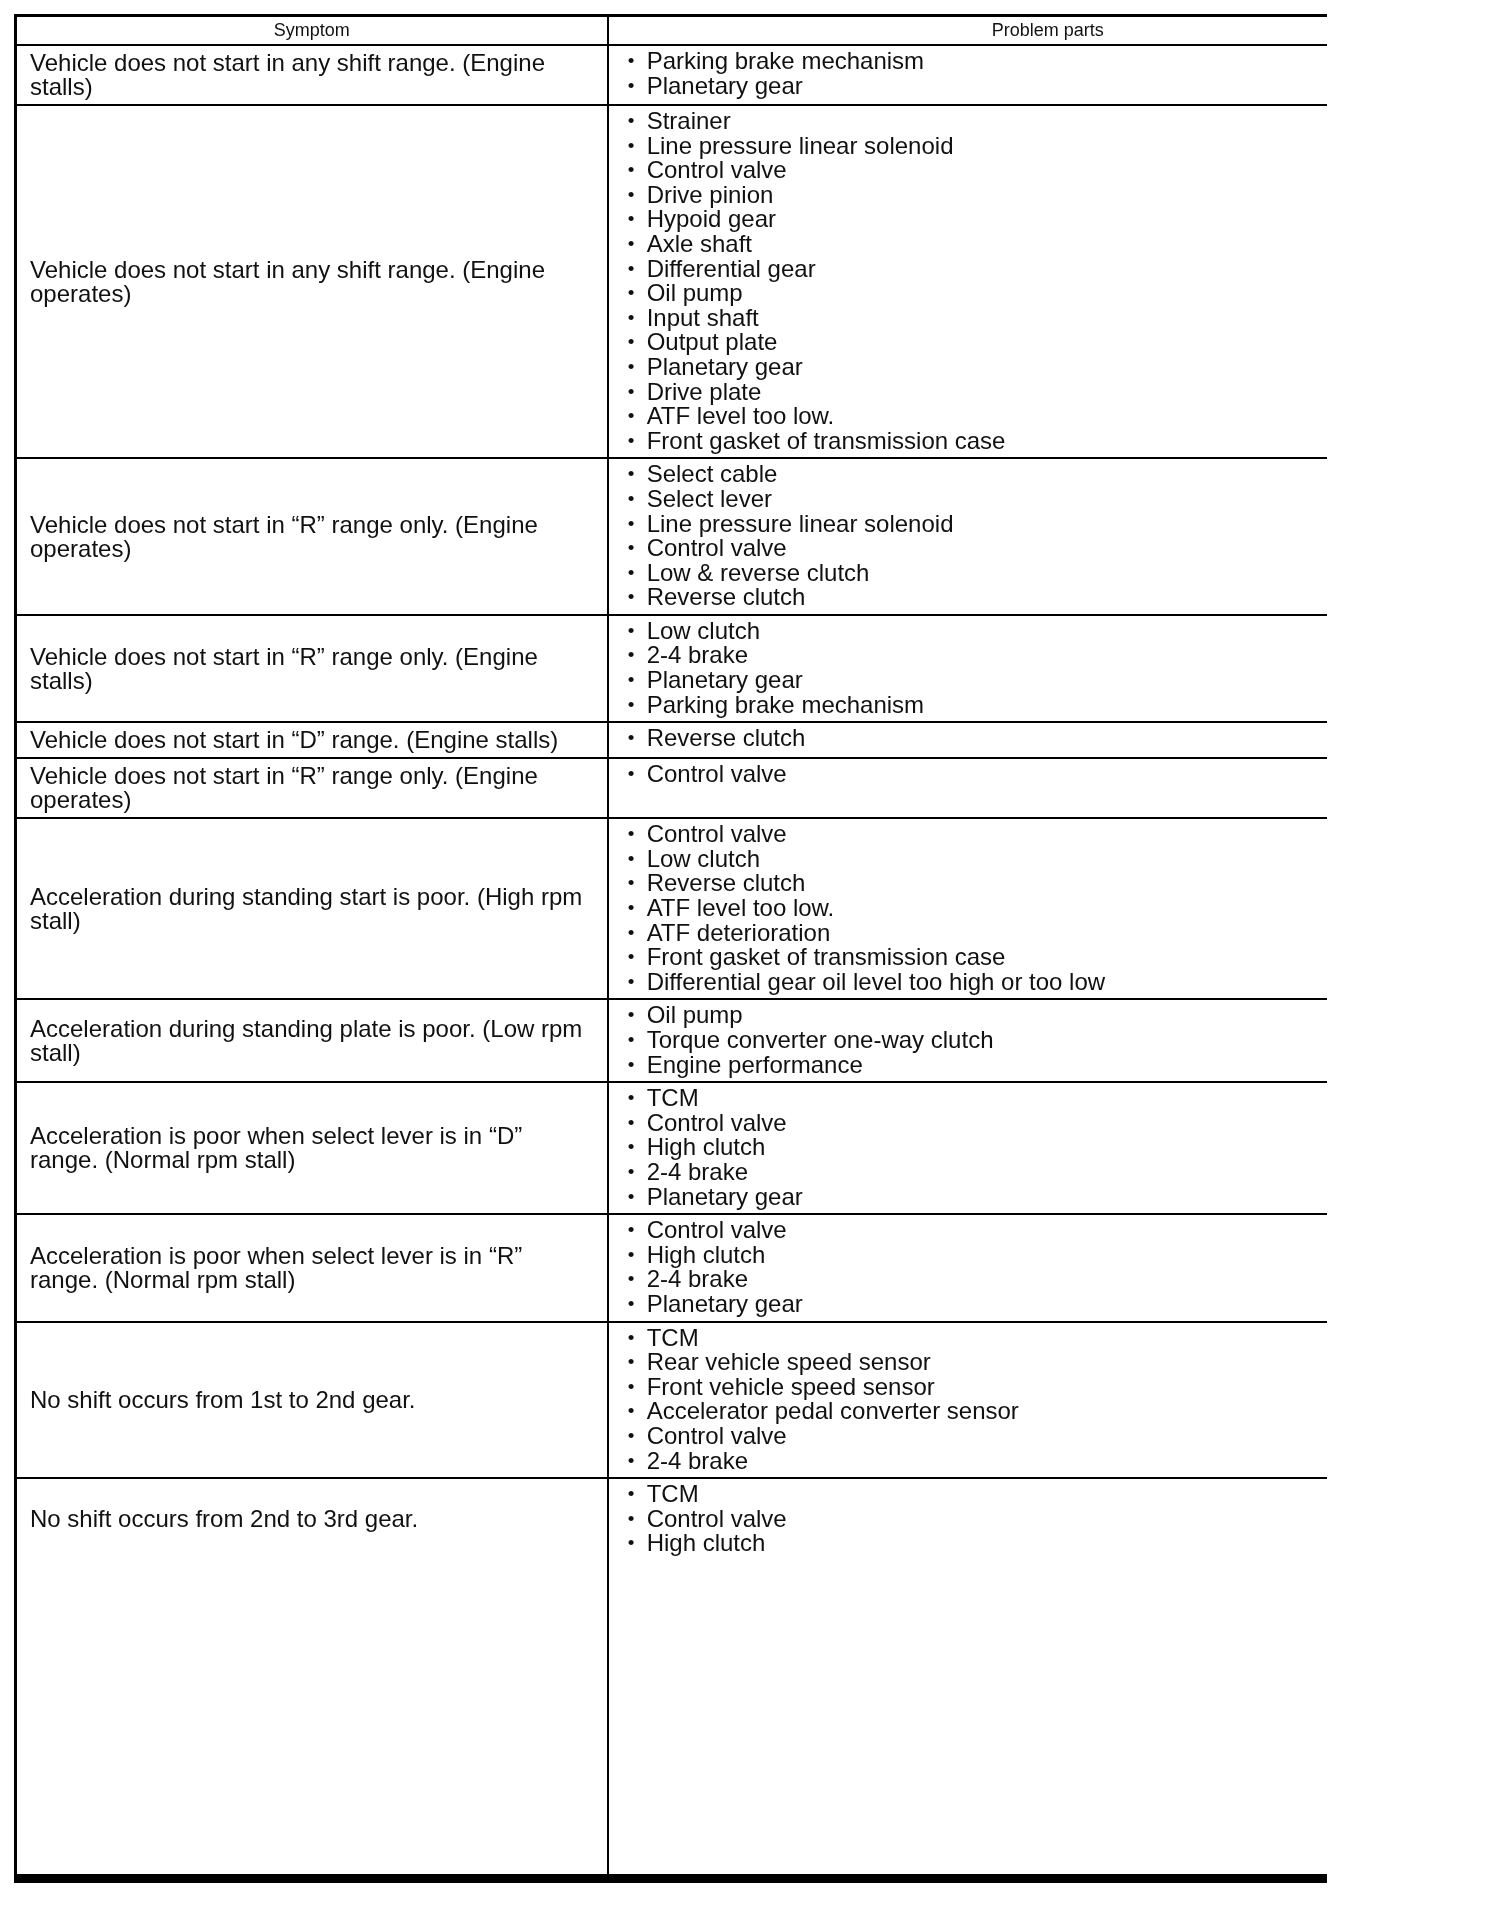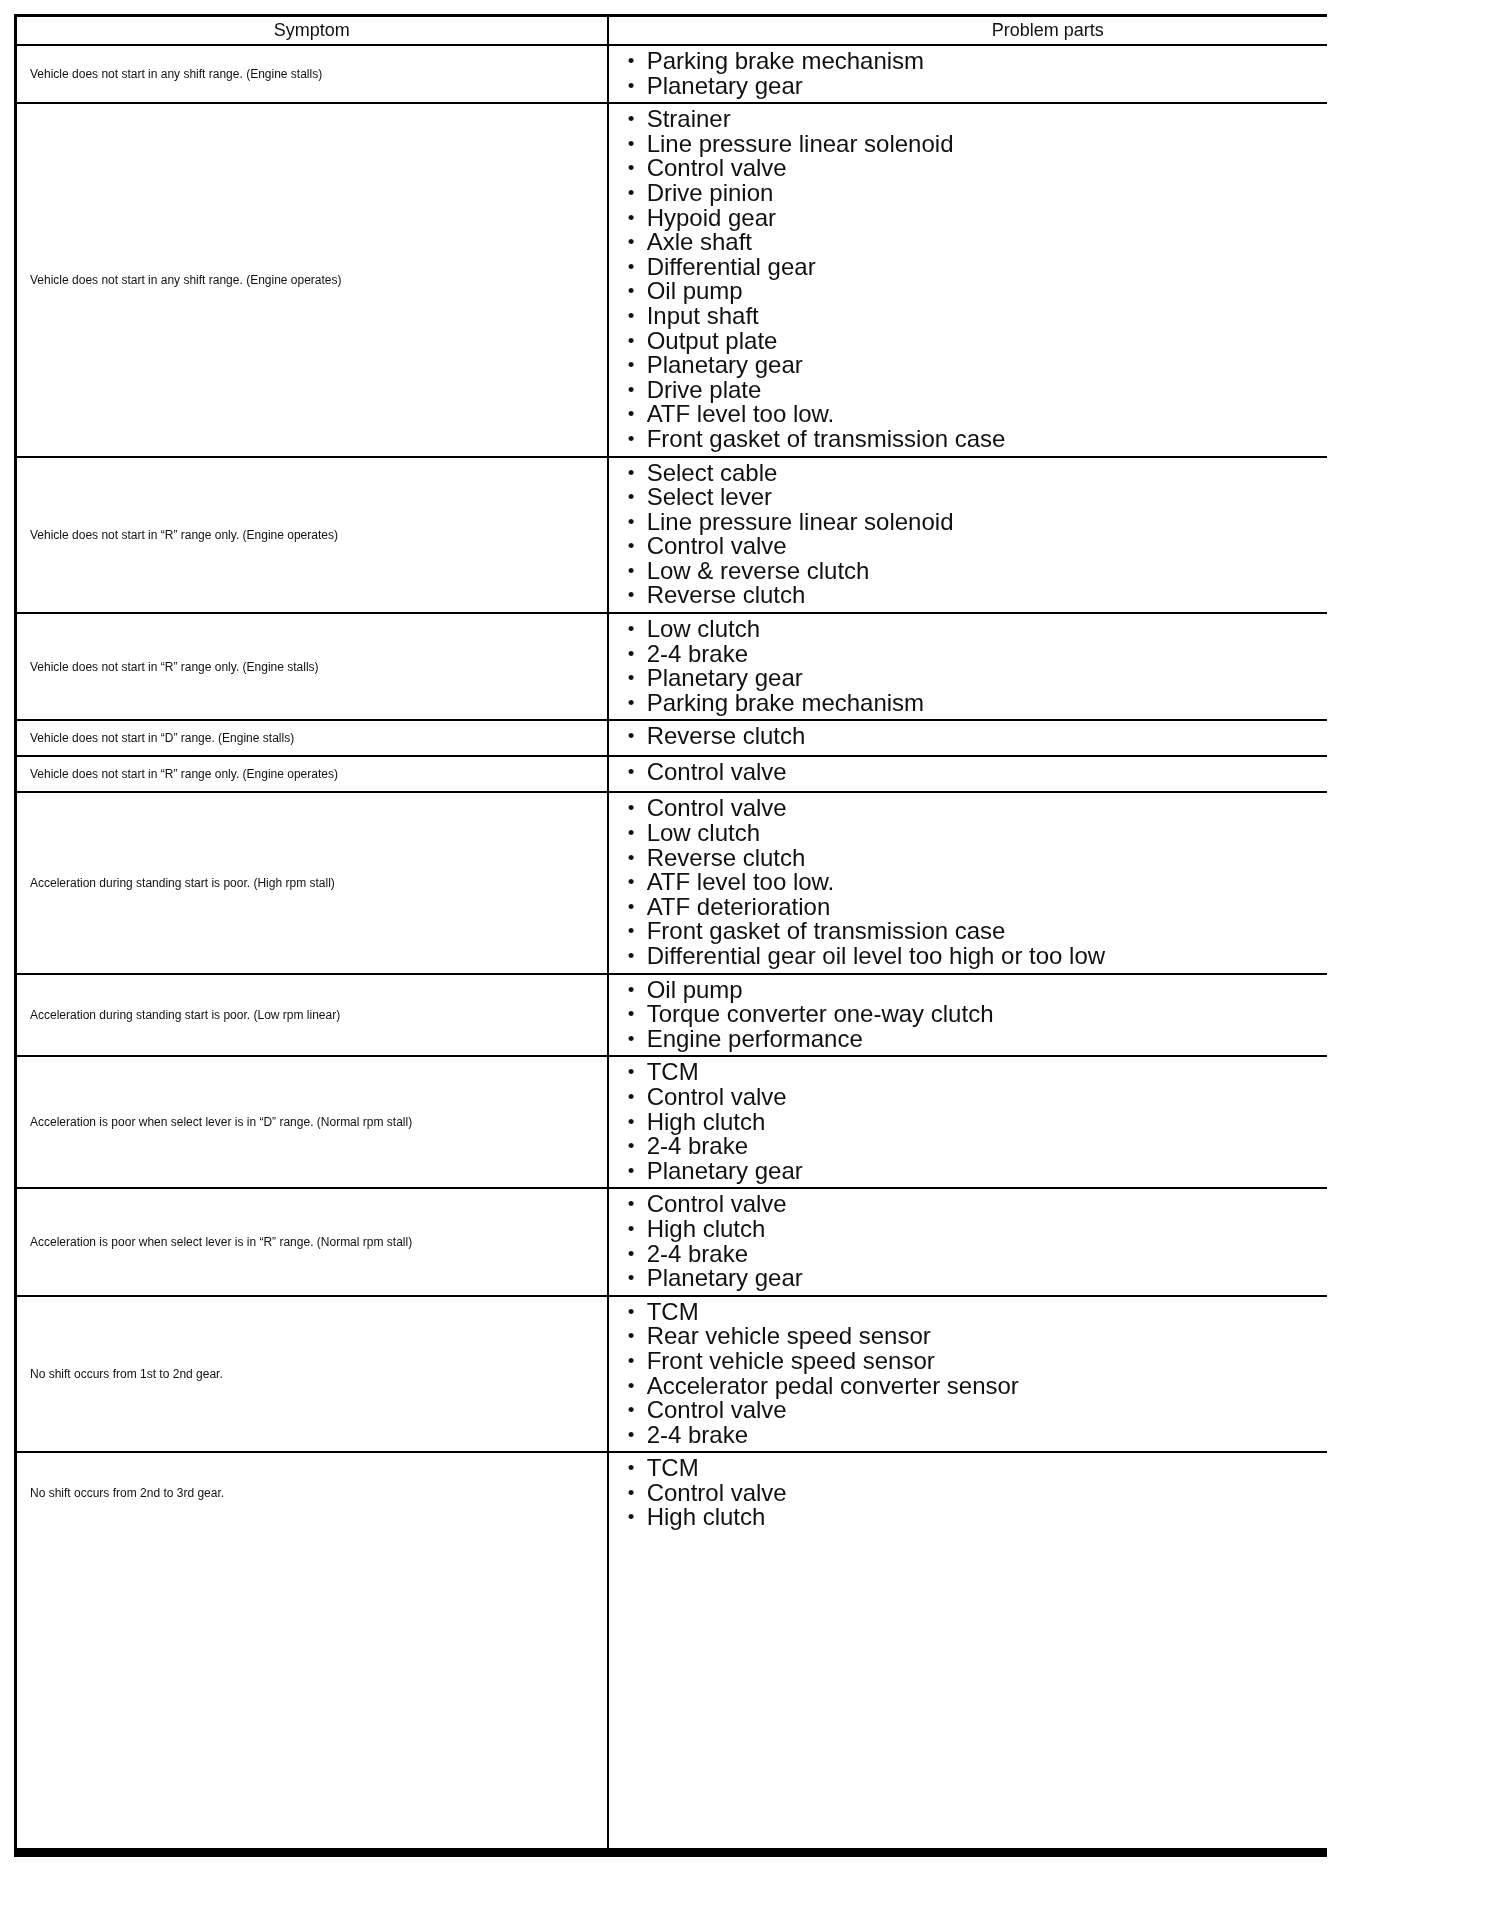--- a/index.html
+++ b/index.html
@@ -35,21 +35,21 @@
   th {
     font-weight: normal;
     font-size: 18px;
     text-align: center;
     padding: 3px 4px;
     line-height: 21px;
   }
   td.symptom-cell {
     vertical-align: middle;
     padding: 5px 14px 5px 13px;
-    font-size: 12px;
+    font-size: 24px;
     line-height: 24px;
   }
   td.parts-cell {
     vertical-align: top;
     padding: 3px 10px 4px 10px;
   }
   ul.parts-list {
     margin: 0;
     padding: 0;
     list-style: none;
@@ -177,21 +177,21 @@
               <li>Reverse clutch</li>
               <li>ATF level too low.</li>
               <li>ATF deterioration</li>
               <li>Front gasket of transmission case</li>
               <li>Differential gear oil level too high or too low</li>
             </ul>
     </td>
   </tr>
 
   <tr>
-    <td class="symptom-cell">Acceleration during standing start is poor. (Low rpm linear)</td>
+    <td class="symptom-cell">Acceleration during standing plate is poor. (Low rpm stall)</td>
     <td class="parts-cell">
       <ul class="parts-list">
               <li>Oil pump</li>
               <li>Torque converter one-way clutch</li>
               <li>Engine performance</li>
             </ul>
     </td>
   </tr>
 
   <tr>

